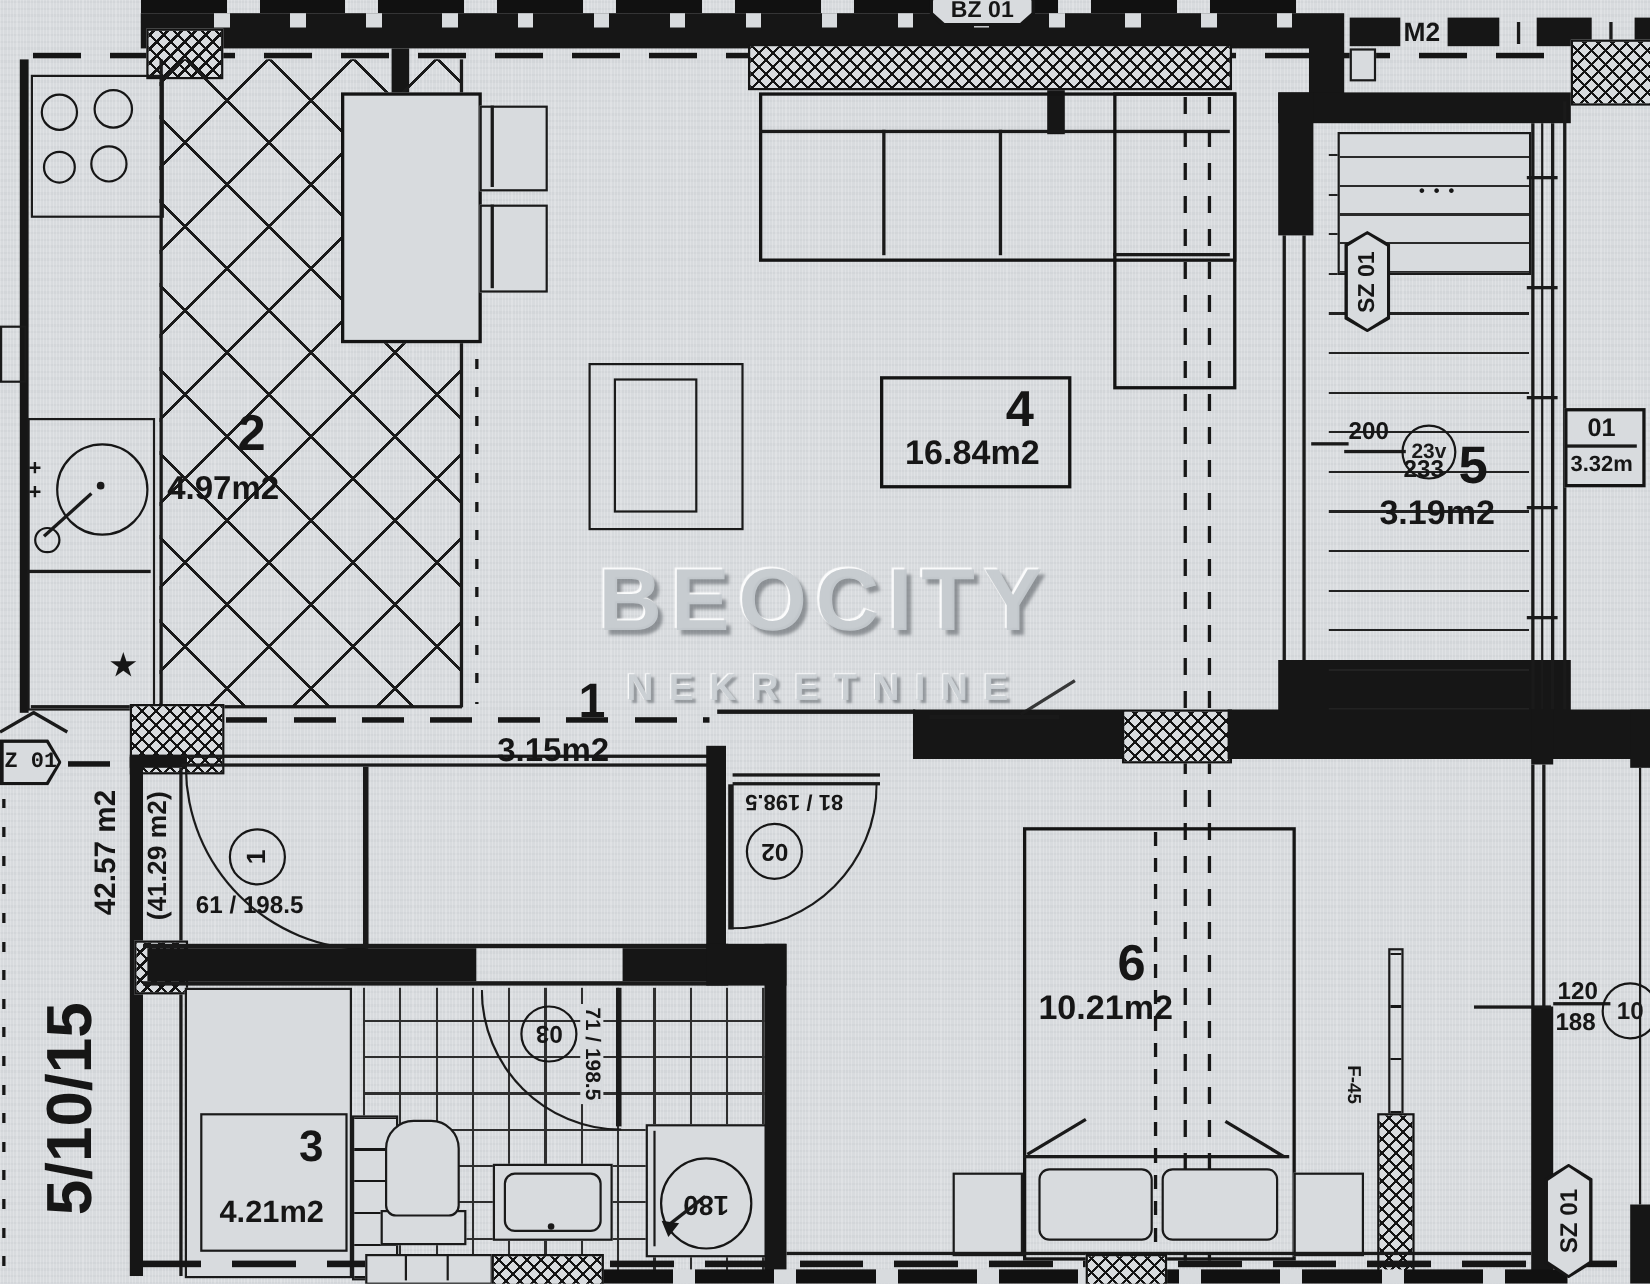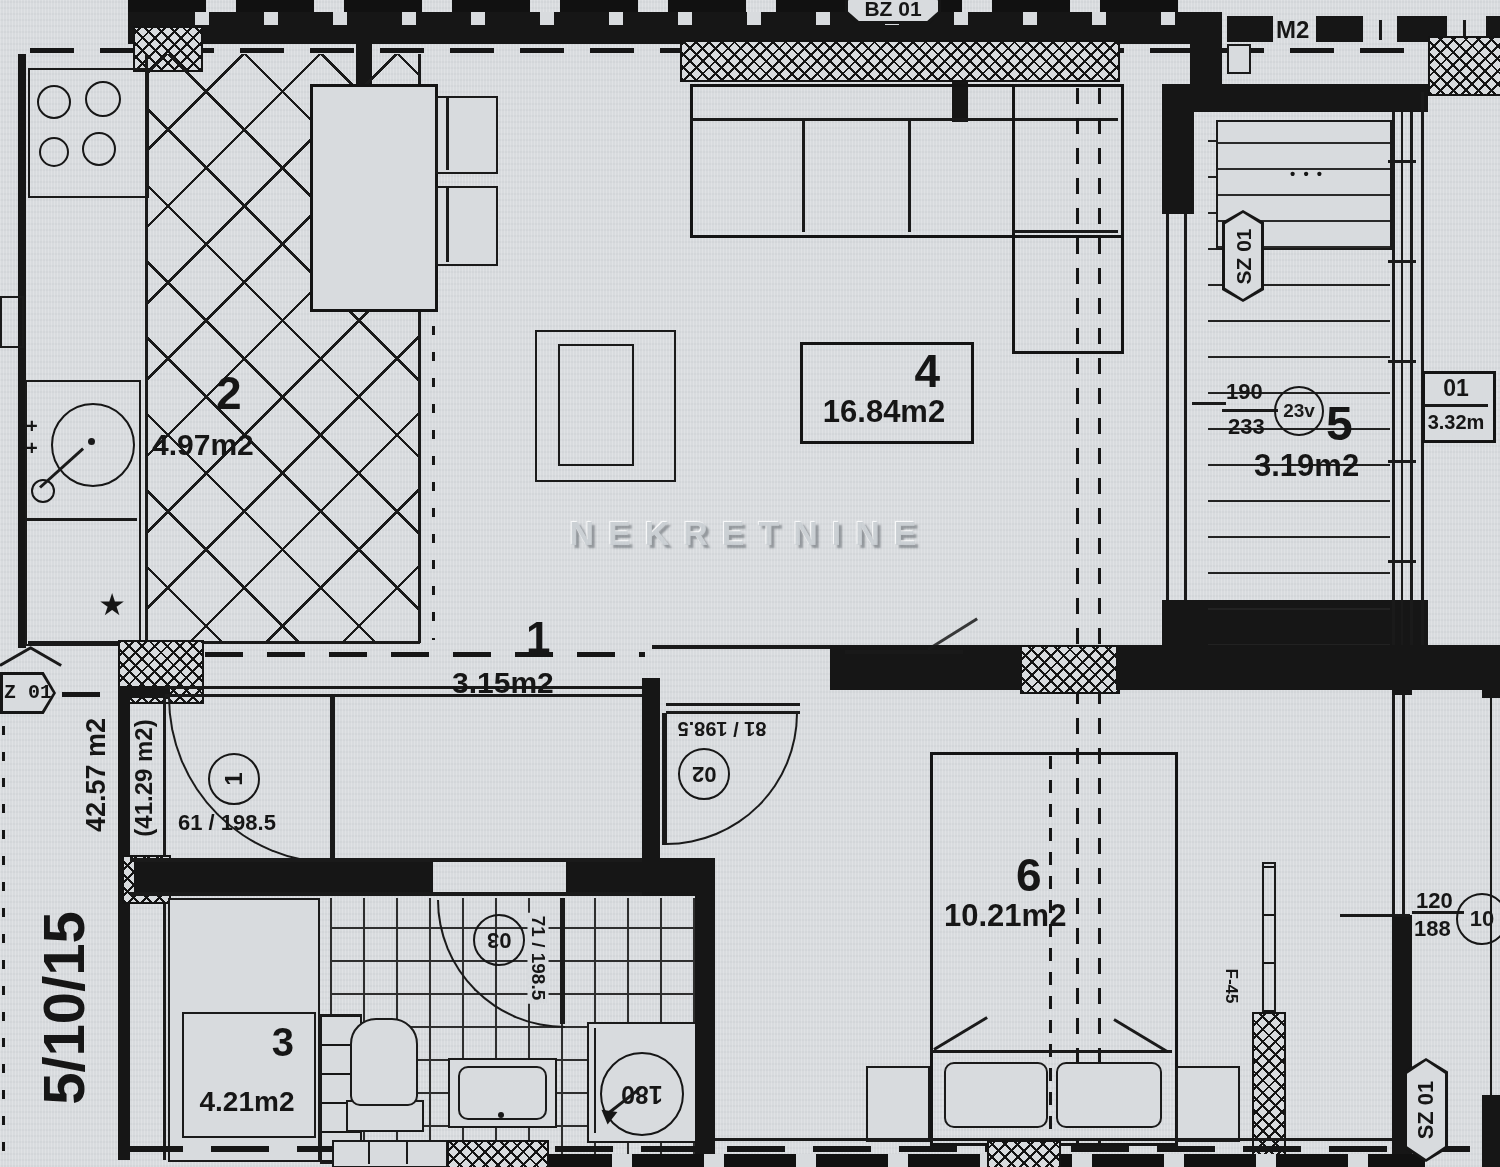--- a/index.html
+++ b/index.html
@@ -187,23 +187,23 @@
     repeating-linear-gradient(0deg,#2a2a2a 0 2px,rgba(0,0,0,0) 2px 26px),#d8dbde;"></div>
   <div class="txt" style="left:1290px;top:166px;font-size:15px;letter-spacing:2px;">• • •</div>
 
   <div class="hexO z30" style="left:1222px;top:210px;width:42px;height:92px;">
     <div class="hexI">
         <span class="vtext" style="position:static;transform:rotate(-90deg);font-size:21px;">SZ 01</span>
       </div>
   </div>
 
   <div class="ln z20" style="left:1192px;top:402px;width:34px;height:2.5px;"></div>
-  <div class="txt z20" style="left:1226px;top:381px;font-size:22px;">190</div>
+  <div class="txt z20" style="left:1226px;top:381px;font-size:22px;">200</div>
   <div class="ln z20" style="left:1222px;top:409px;width:56px;height:2.5px;"></div>
-  <div class="txt z20" style="left:1228px;top:416px;font-size:22px;text-align:center;">233</div>
+  <div class="txt z20" style="left:1276px;top:416px;font-size:22px;text-align:center;">233</div>
   <div class="circ z20" style="left:1274px;top:386px;width:46px;height:46px;font-size:19px;">
       <span>23v</span>
     </div>
   <div class="txt z20" style="left:1326px;top:400px;font-size:48px;">5</div>
   <div class="txt z20" style="left:1254px;top:450px;font-size:31px;">3.19m2</div>
 
   <div class="ln" style="left:1392px;top:112px;width:3px;height:533px;"></div>
   <div class="ln" style="left:1401px;top:112px;width:2px;height:533px;"></div>
   <div class="ln" style="left:1410px;top:112px;width:3px;height:533px;"></div>
   <div class="ln" style="left:1388px;top:160px;width:28px;height:2.5px;"></div>
@@ -346,18 +346,19 @@
   <div class="ln" style="left:715px;top:1138px;width:677px;height:2.5px;"></div>
   <div class="cren" style="left:448px;top:1154px;width:977px;height:13px;"></div>
   <div class="hdashBot" style="left:125px;top:1146px;width:1345px;"></div>
   <div class="box paper" style="left:332px;top:1140px;width:112px;height:24px;border-width:2px;"></div>
   <div class="ln" style="left:368px;top:1140px;width:2px;height:24px;"></div>
   <div class="ln" style="left:406px;top:1140px;width:2px;height:24px;"></div>
   <div class="hatchF" style="left:447px;top:1140px;width:98px;height:26px;"></div>
   <div class="hatchF" style="left:987px;top:1140px;width:70px;height:26px;"></div>
 
   <div id="watermark">
+    <div id="wm1">BEOCITY</div>
     <div id="wm2">NEKRETNINE</div>
   </div>
   <div class="ln z40" style="left:845px;top:650px;width:118px;height:3.5px;opacity:.85;"></div>
   <div class="ln z40" style="left:928px;top:648px;width:58px;height:3px;transform:rotate(-32deg);transform-origin:0 50%;opacity:.85;"></div>
 
 </div>
 
 </body></html>

